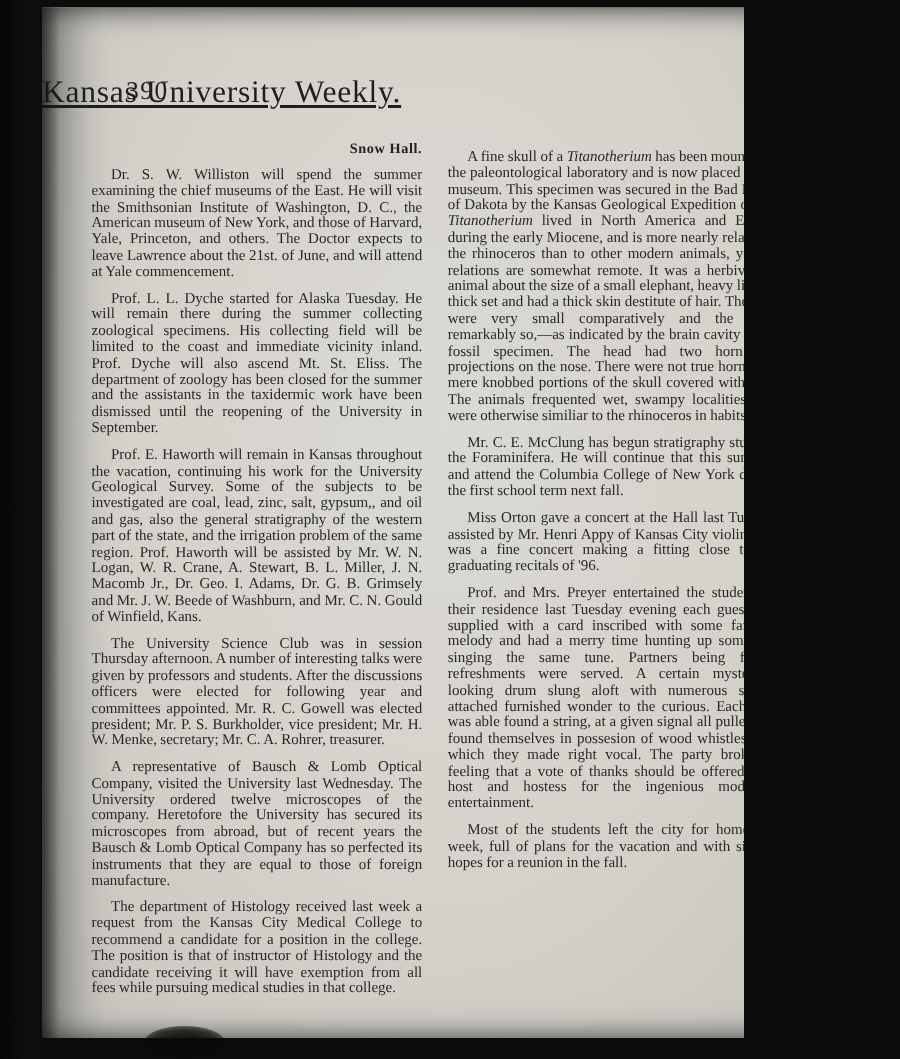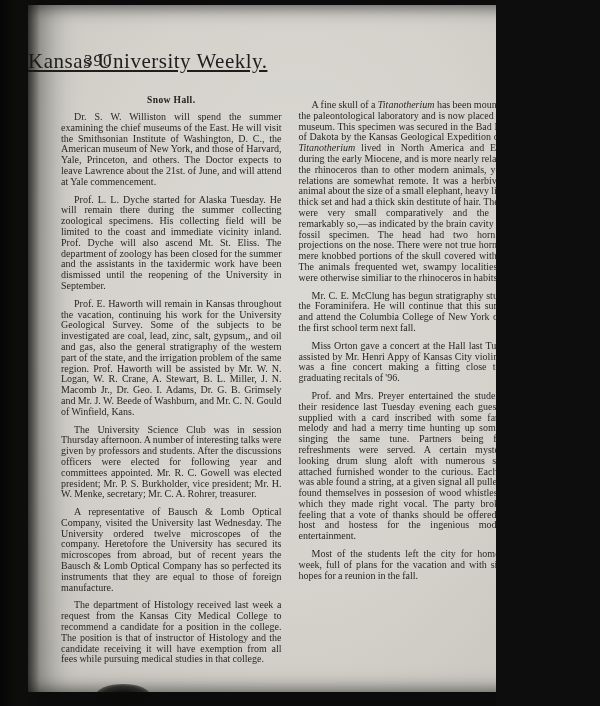--- a/index.html
+++ b/index.html
@@ -54,21 +54,21 @@
     letter-spacing:0.5px;
     text-decoration:underline;
   }
   .columns{
     display:flex;gap:17px;
     padding:8px 45px 0 33px;
     color:#262522;
   }
   .col{flex:1 1 0;min-width:0;}
   .colhead{
-    margin:2px 0 4px 0;text-align:center;
+    margin:2px 0 4px 0;text-align:right;
     font-size:9.5px;font-weight:bold;color:#22211f;
     letter-spacing:0.4px;
   }
   .colhead.fine-arts{margin-top:7px;}
   .para{
     margin:7px 0 1px 0;
     font-size:10px;line-height:10.8px;
     text-align:justify;text-indent:13px;
     color:#282724;
     word-spacing:-0.2px;

